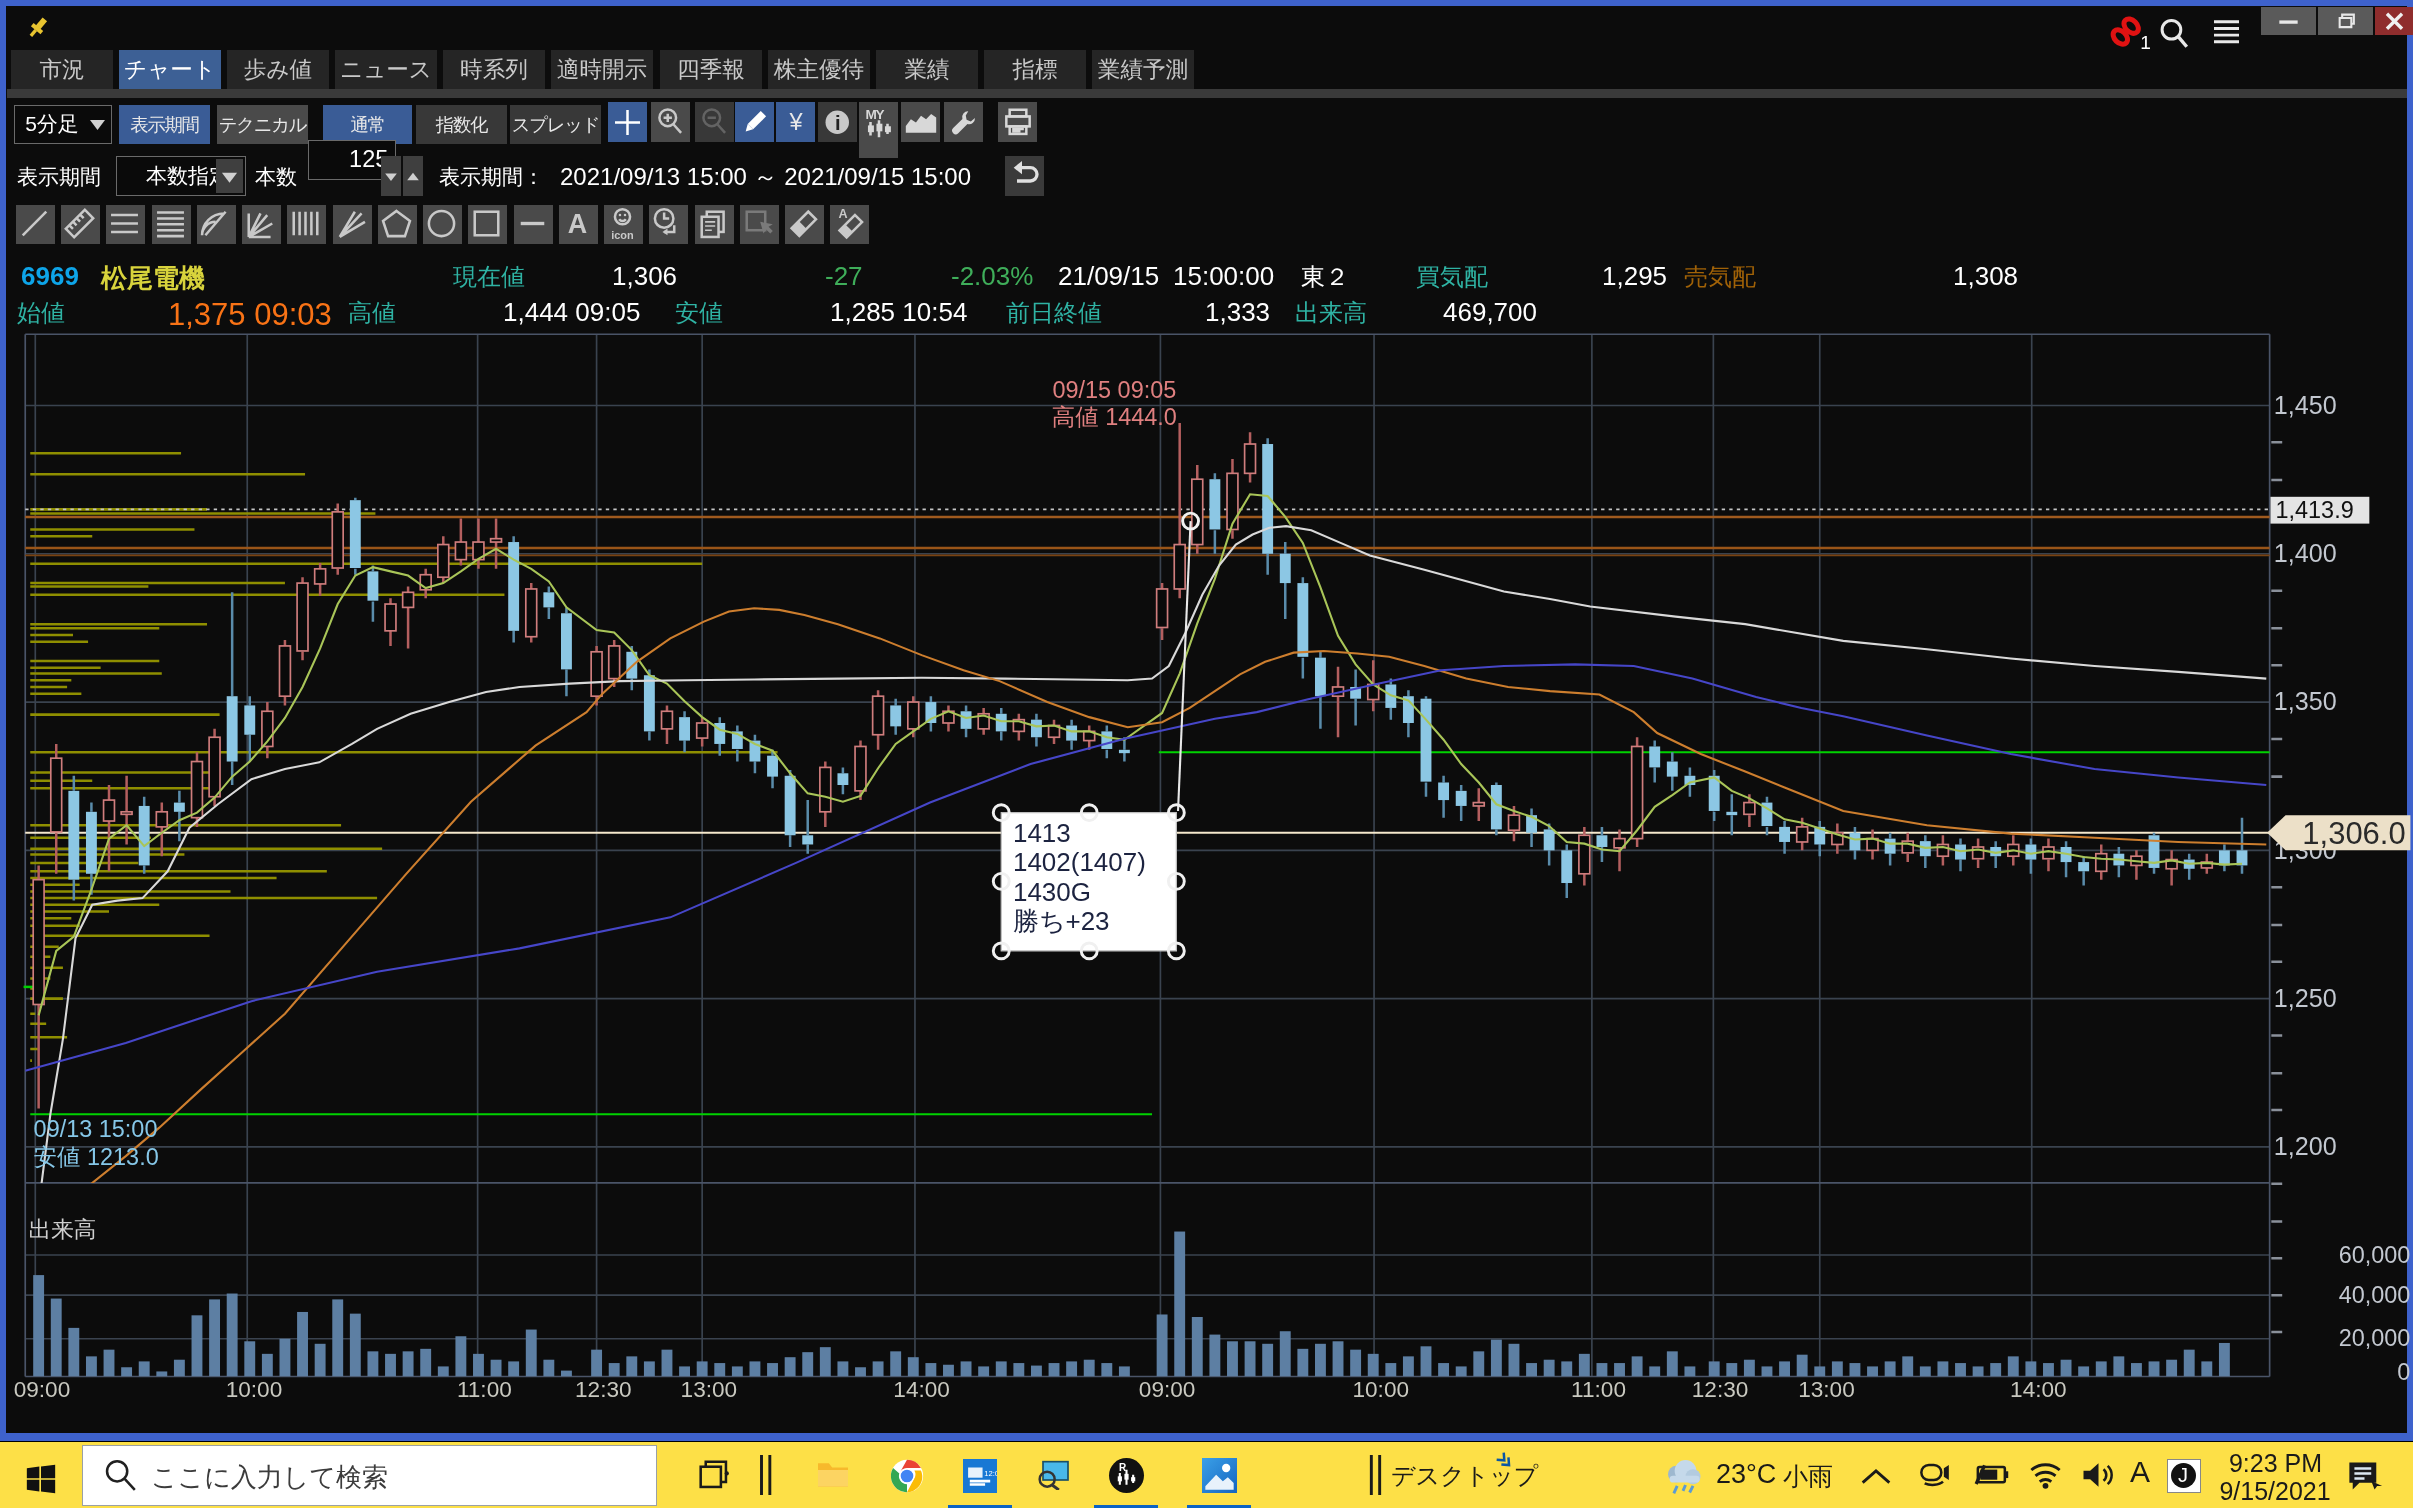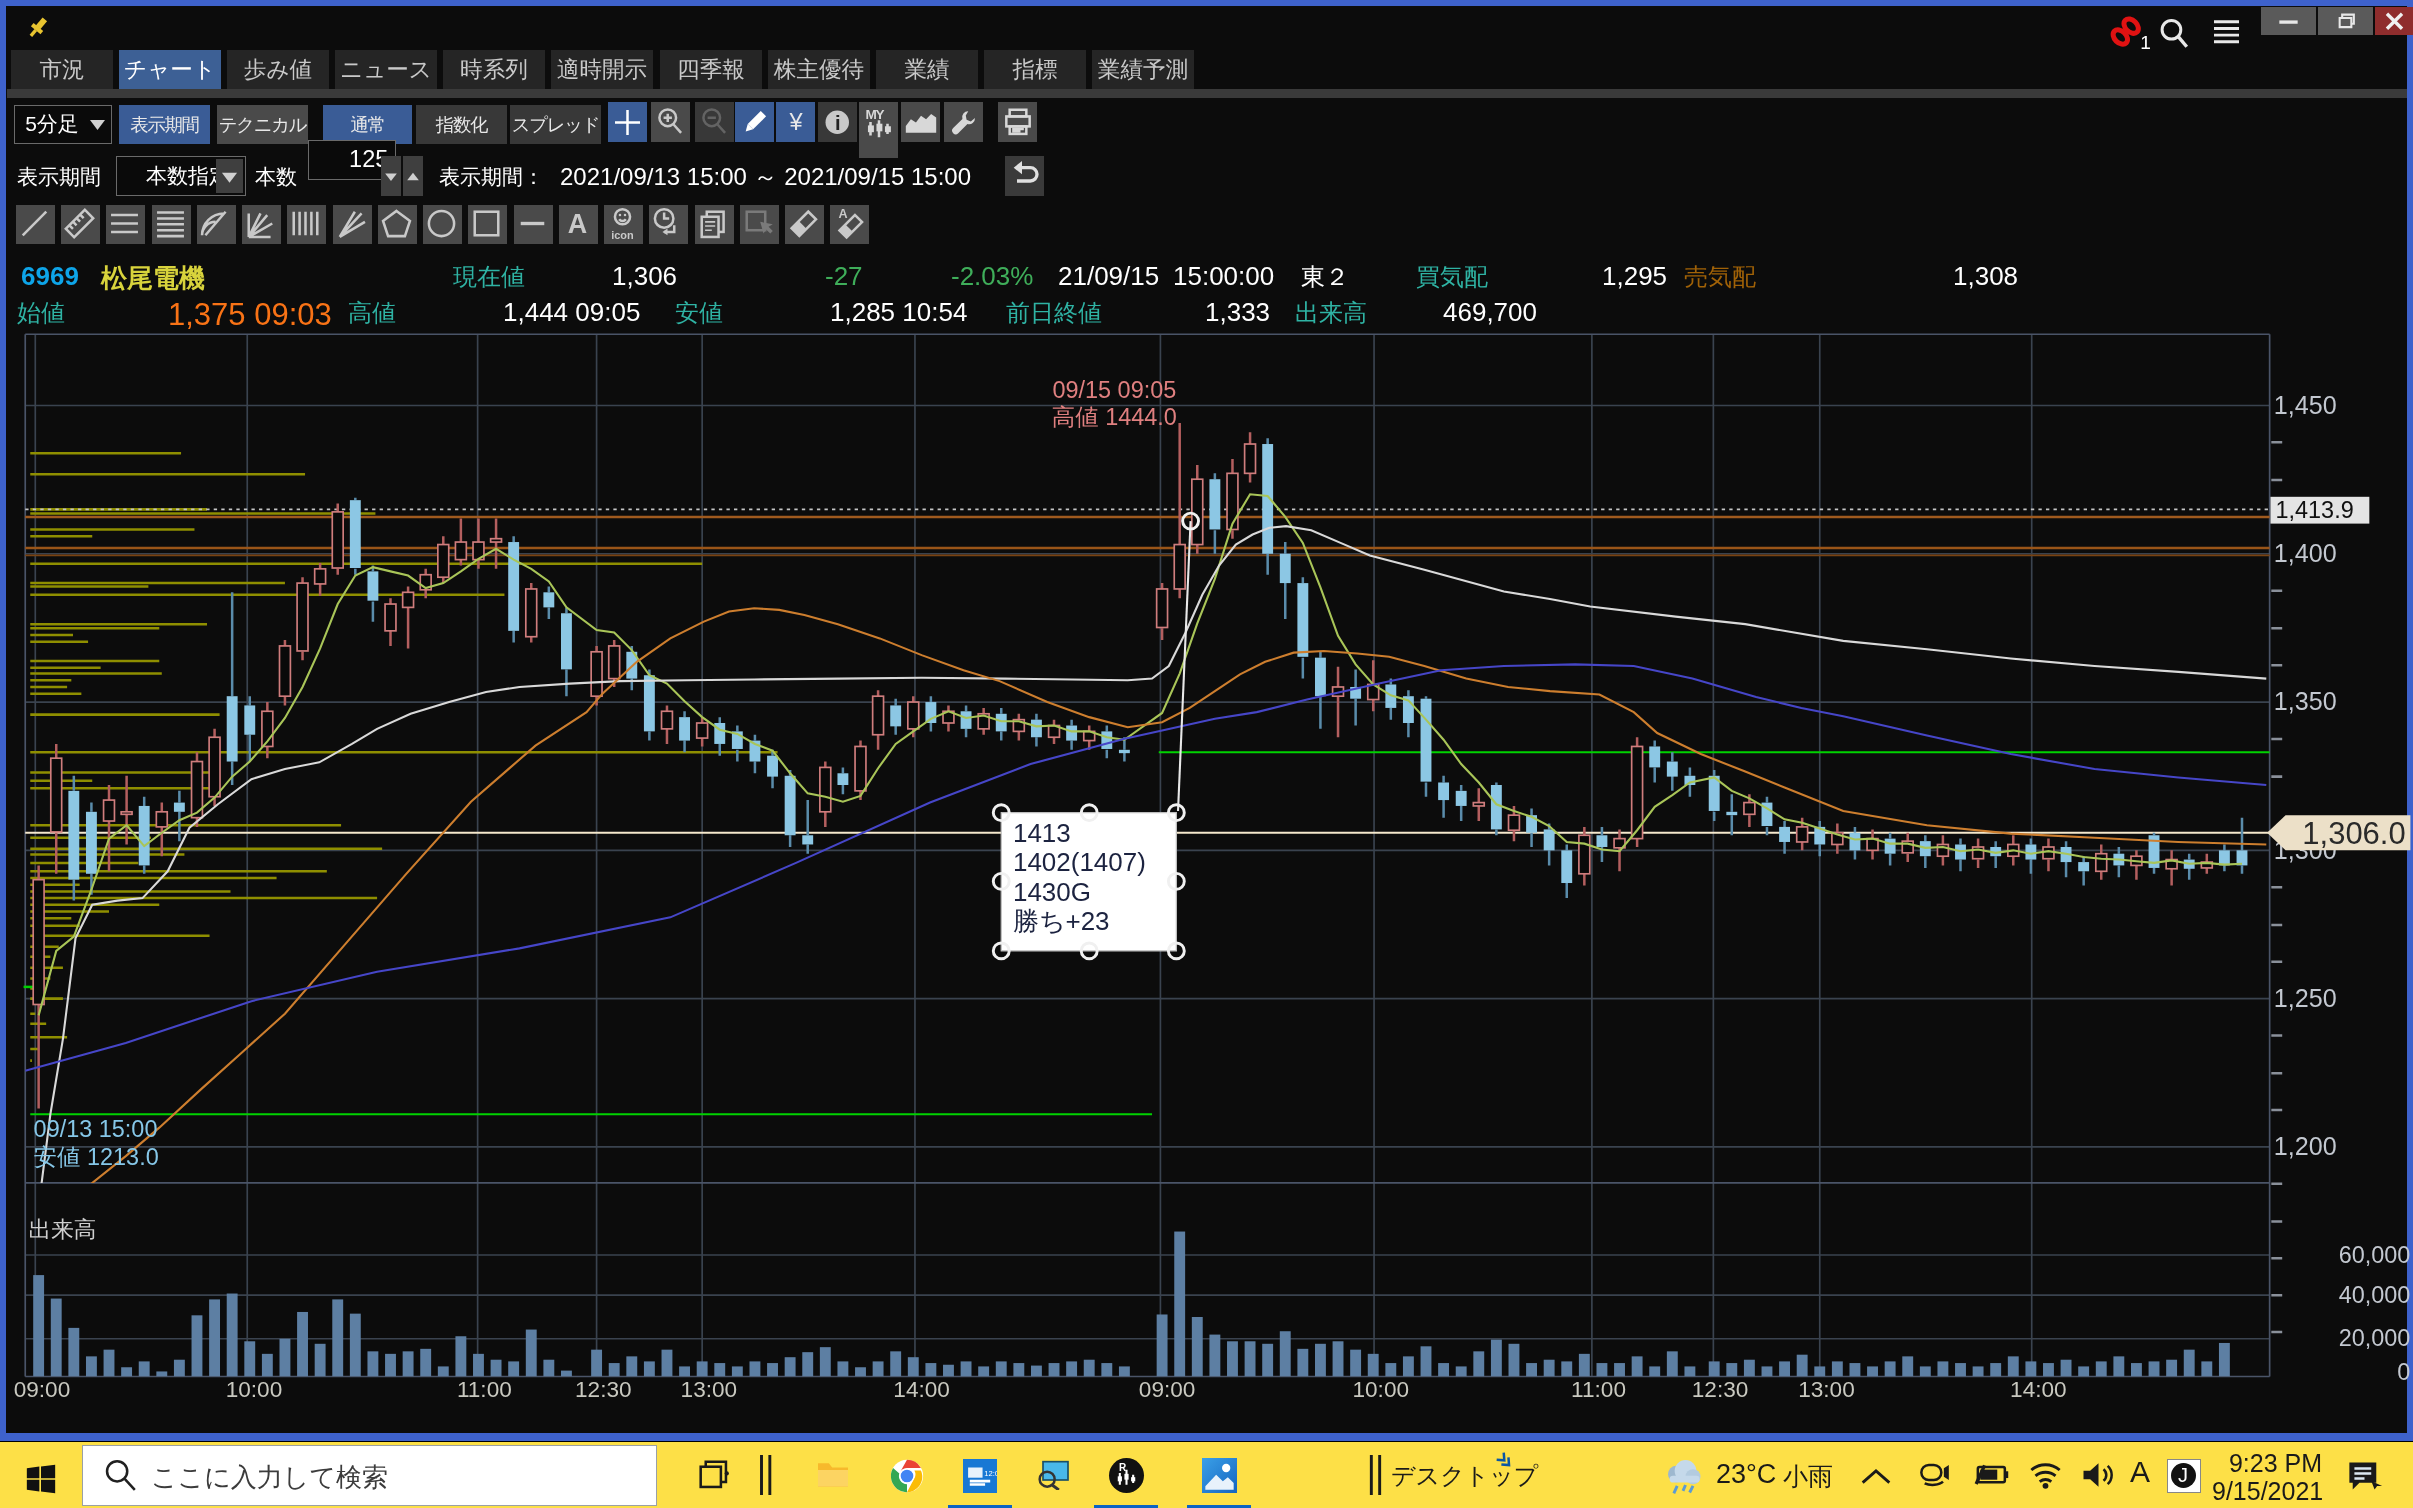--- a/index.html
+++ b/index.html
@@ -681,19 +681,19 @@
       <g stroke="#1a1a1a" stroke-width="3" fill="none">
         <path d="M28 11a9 9 0 0 1 0 14"></path>
         <path d="M33 7a15 15 0 0 1 0 22"></path>
       </g>
     </svg>
 <div class="abs" style="left:2130px;top:13.4px;font-size:30px">A</div>
 <div class="abs" style="left:2167px;top:17px;width:34px;height:34px;background:#fff;border:1.7px solid #888">
       <div class="abs" style="left:2.5px;top:2.5px;width:25px;height:25px;border-radius:50%;background:#111;color:#fff;font-size:20px;text-align:center;line-height:25px">J</div>
     </div>
 <div class="abs" style="left:2221px;top:6.7px;width:109px;font-size:25px;text-align:center">9:23 PM</div>
-<div class="abs" style="left:2212px;top:35px;width:126px;font-size:25px;">9/15/2021</div>
+<div class="abs" style="left:2212px;top:35px;width:126px;font-size:25px;text-align:center">9/15/2021</div>
 <svg class="abs" style="left:2346px;top:17px" width="37" height="34" viewBox="0 0 44 40">
       <path d="M4 4h32v24H16l-8 8v-8H4z" fill="#1a1a1a"></path>
       <path d="M10 11h20M10 17h20M10 23h12" stroke="#dce8f2" stroke-width="3"></path>
       <path d="M30 26l4 10 3-4h6" fill="#1a1a1a"></path>
     </svg>
 </div>
 
 </body></html>

